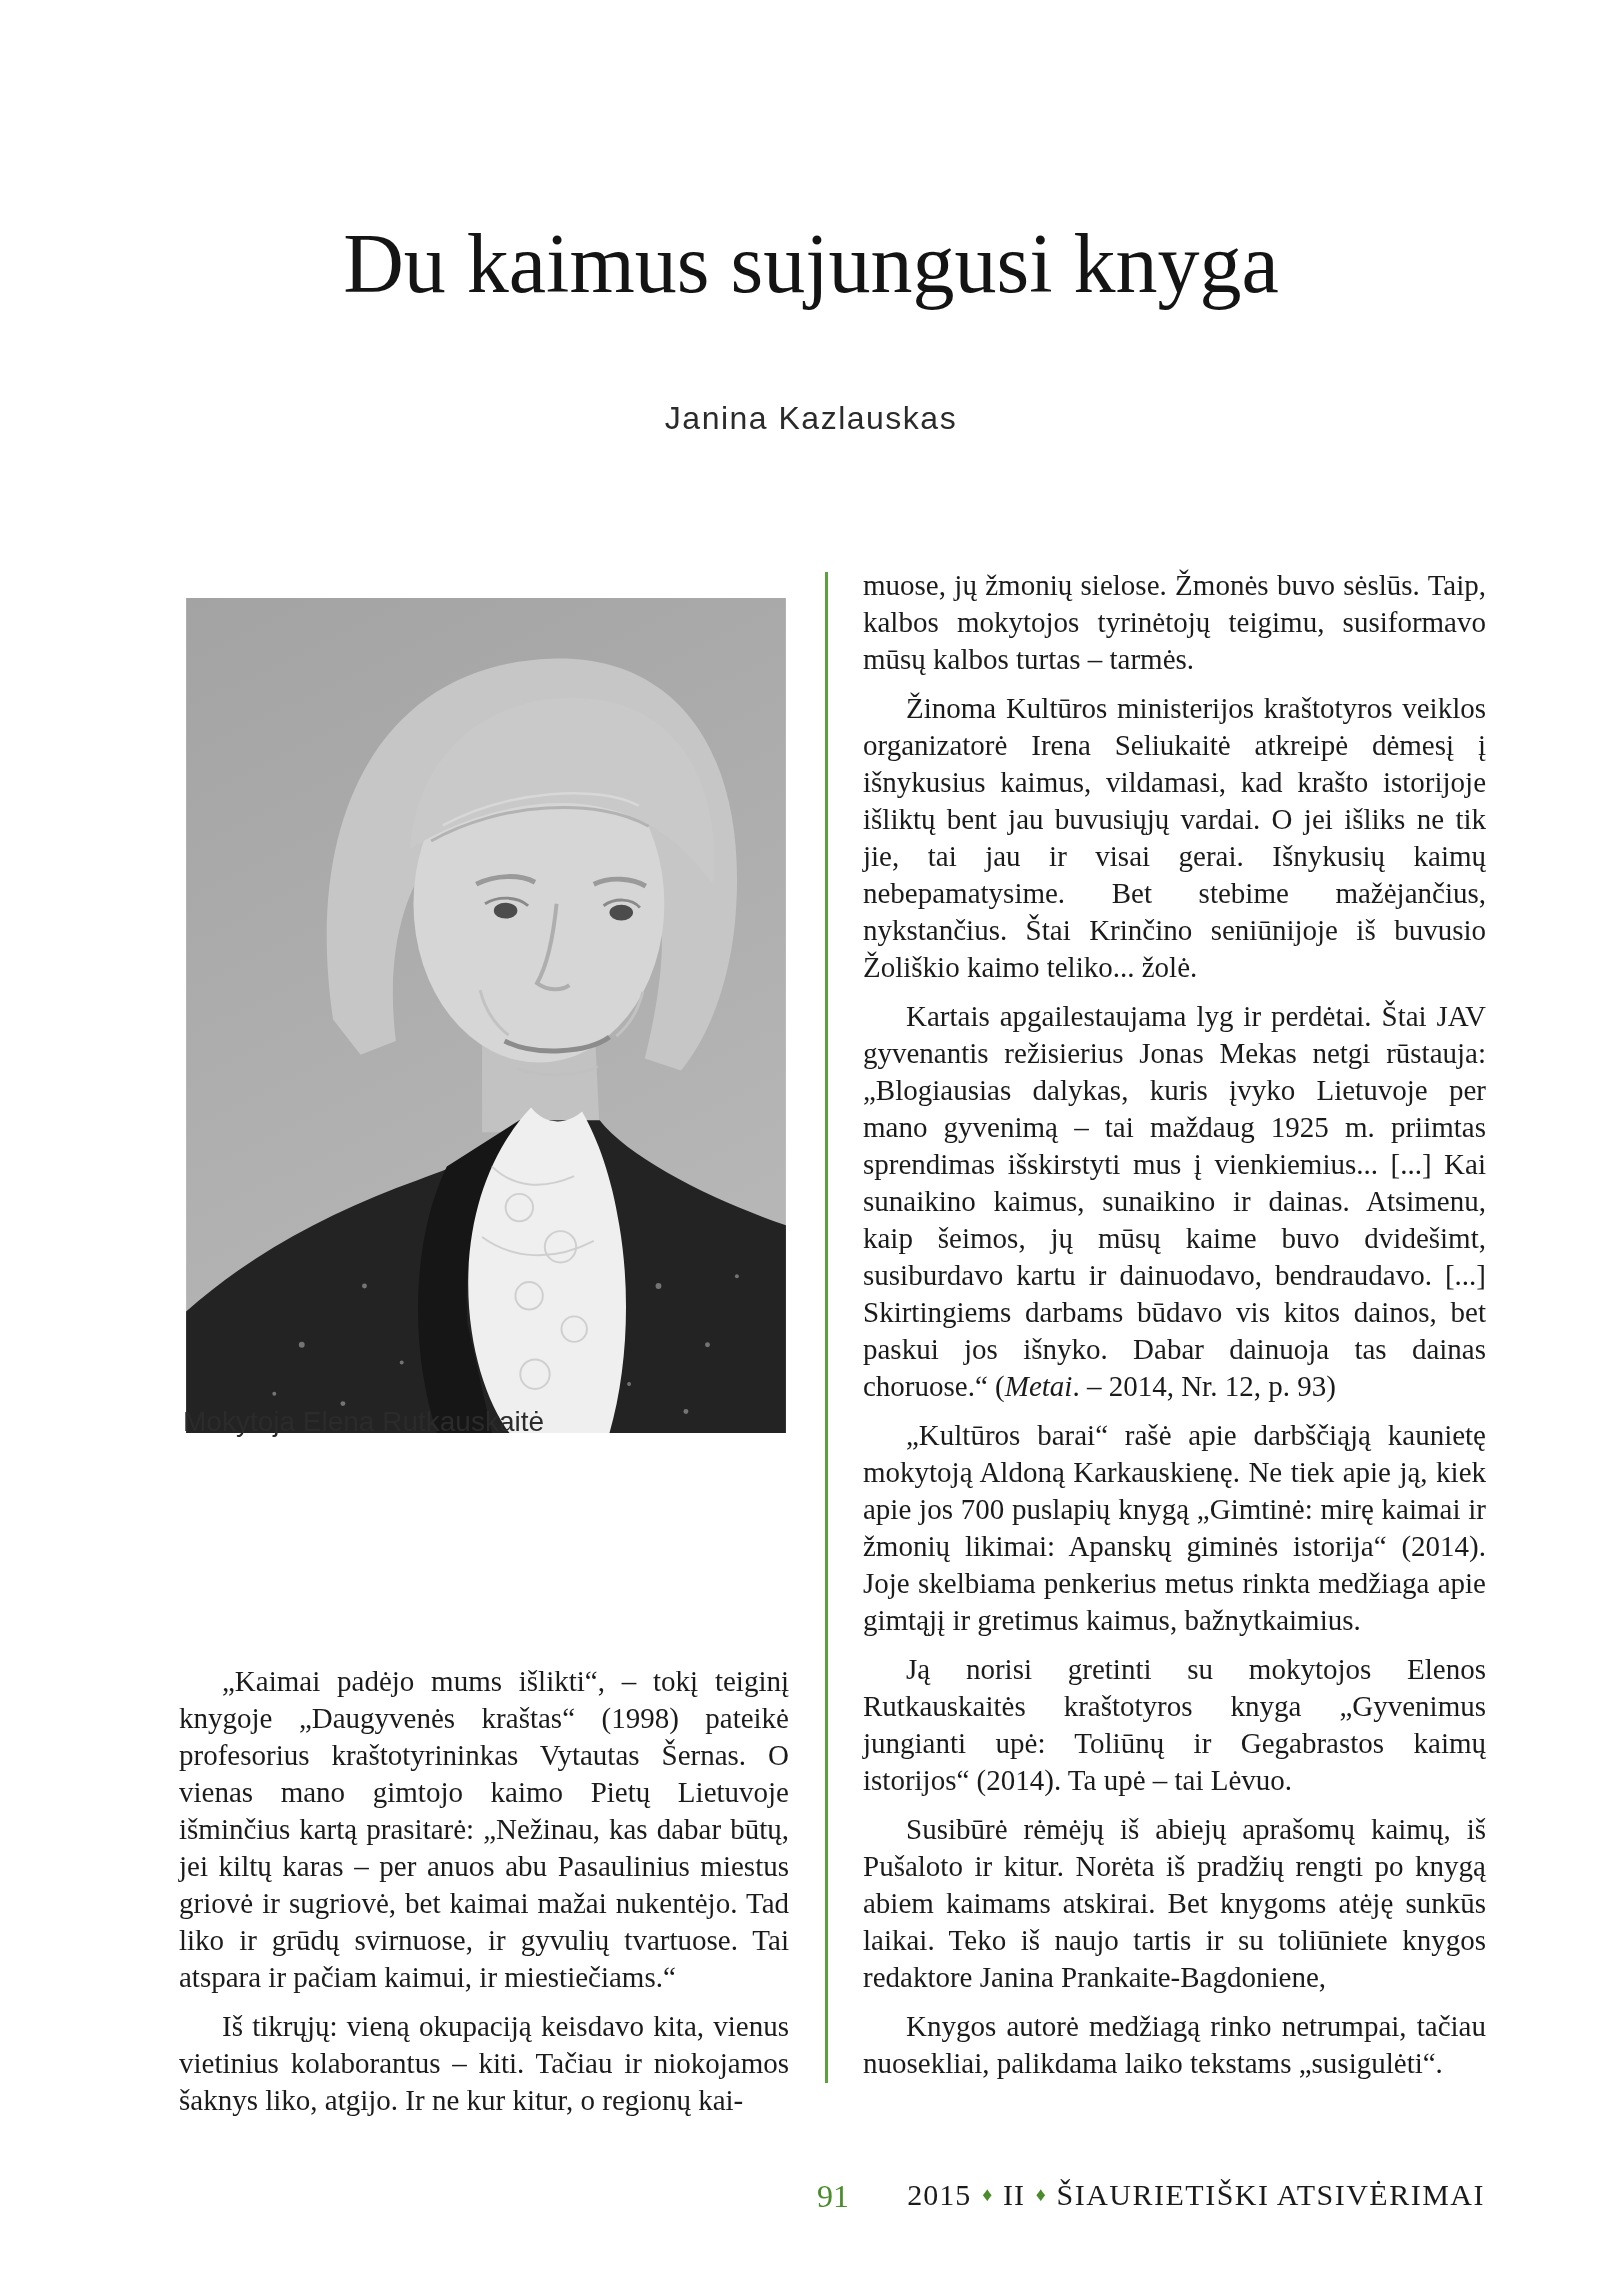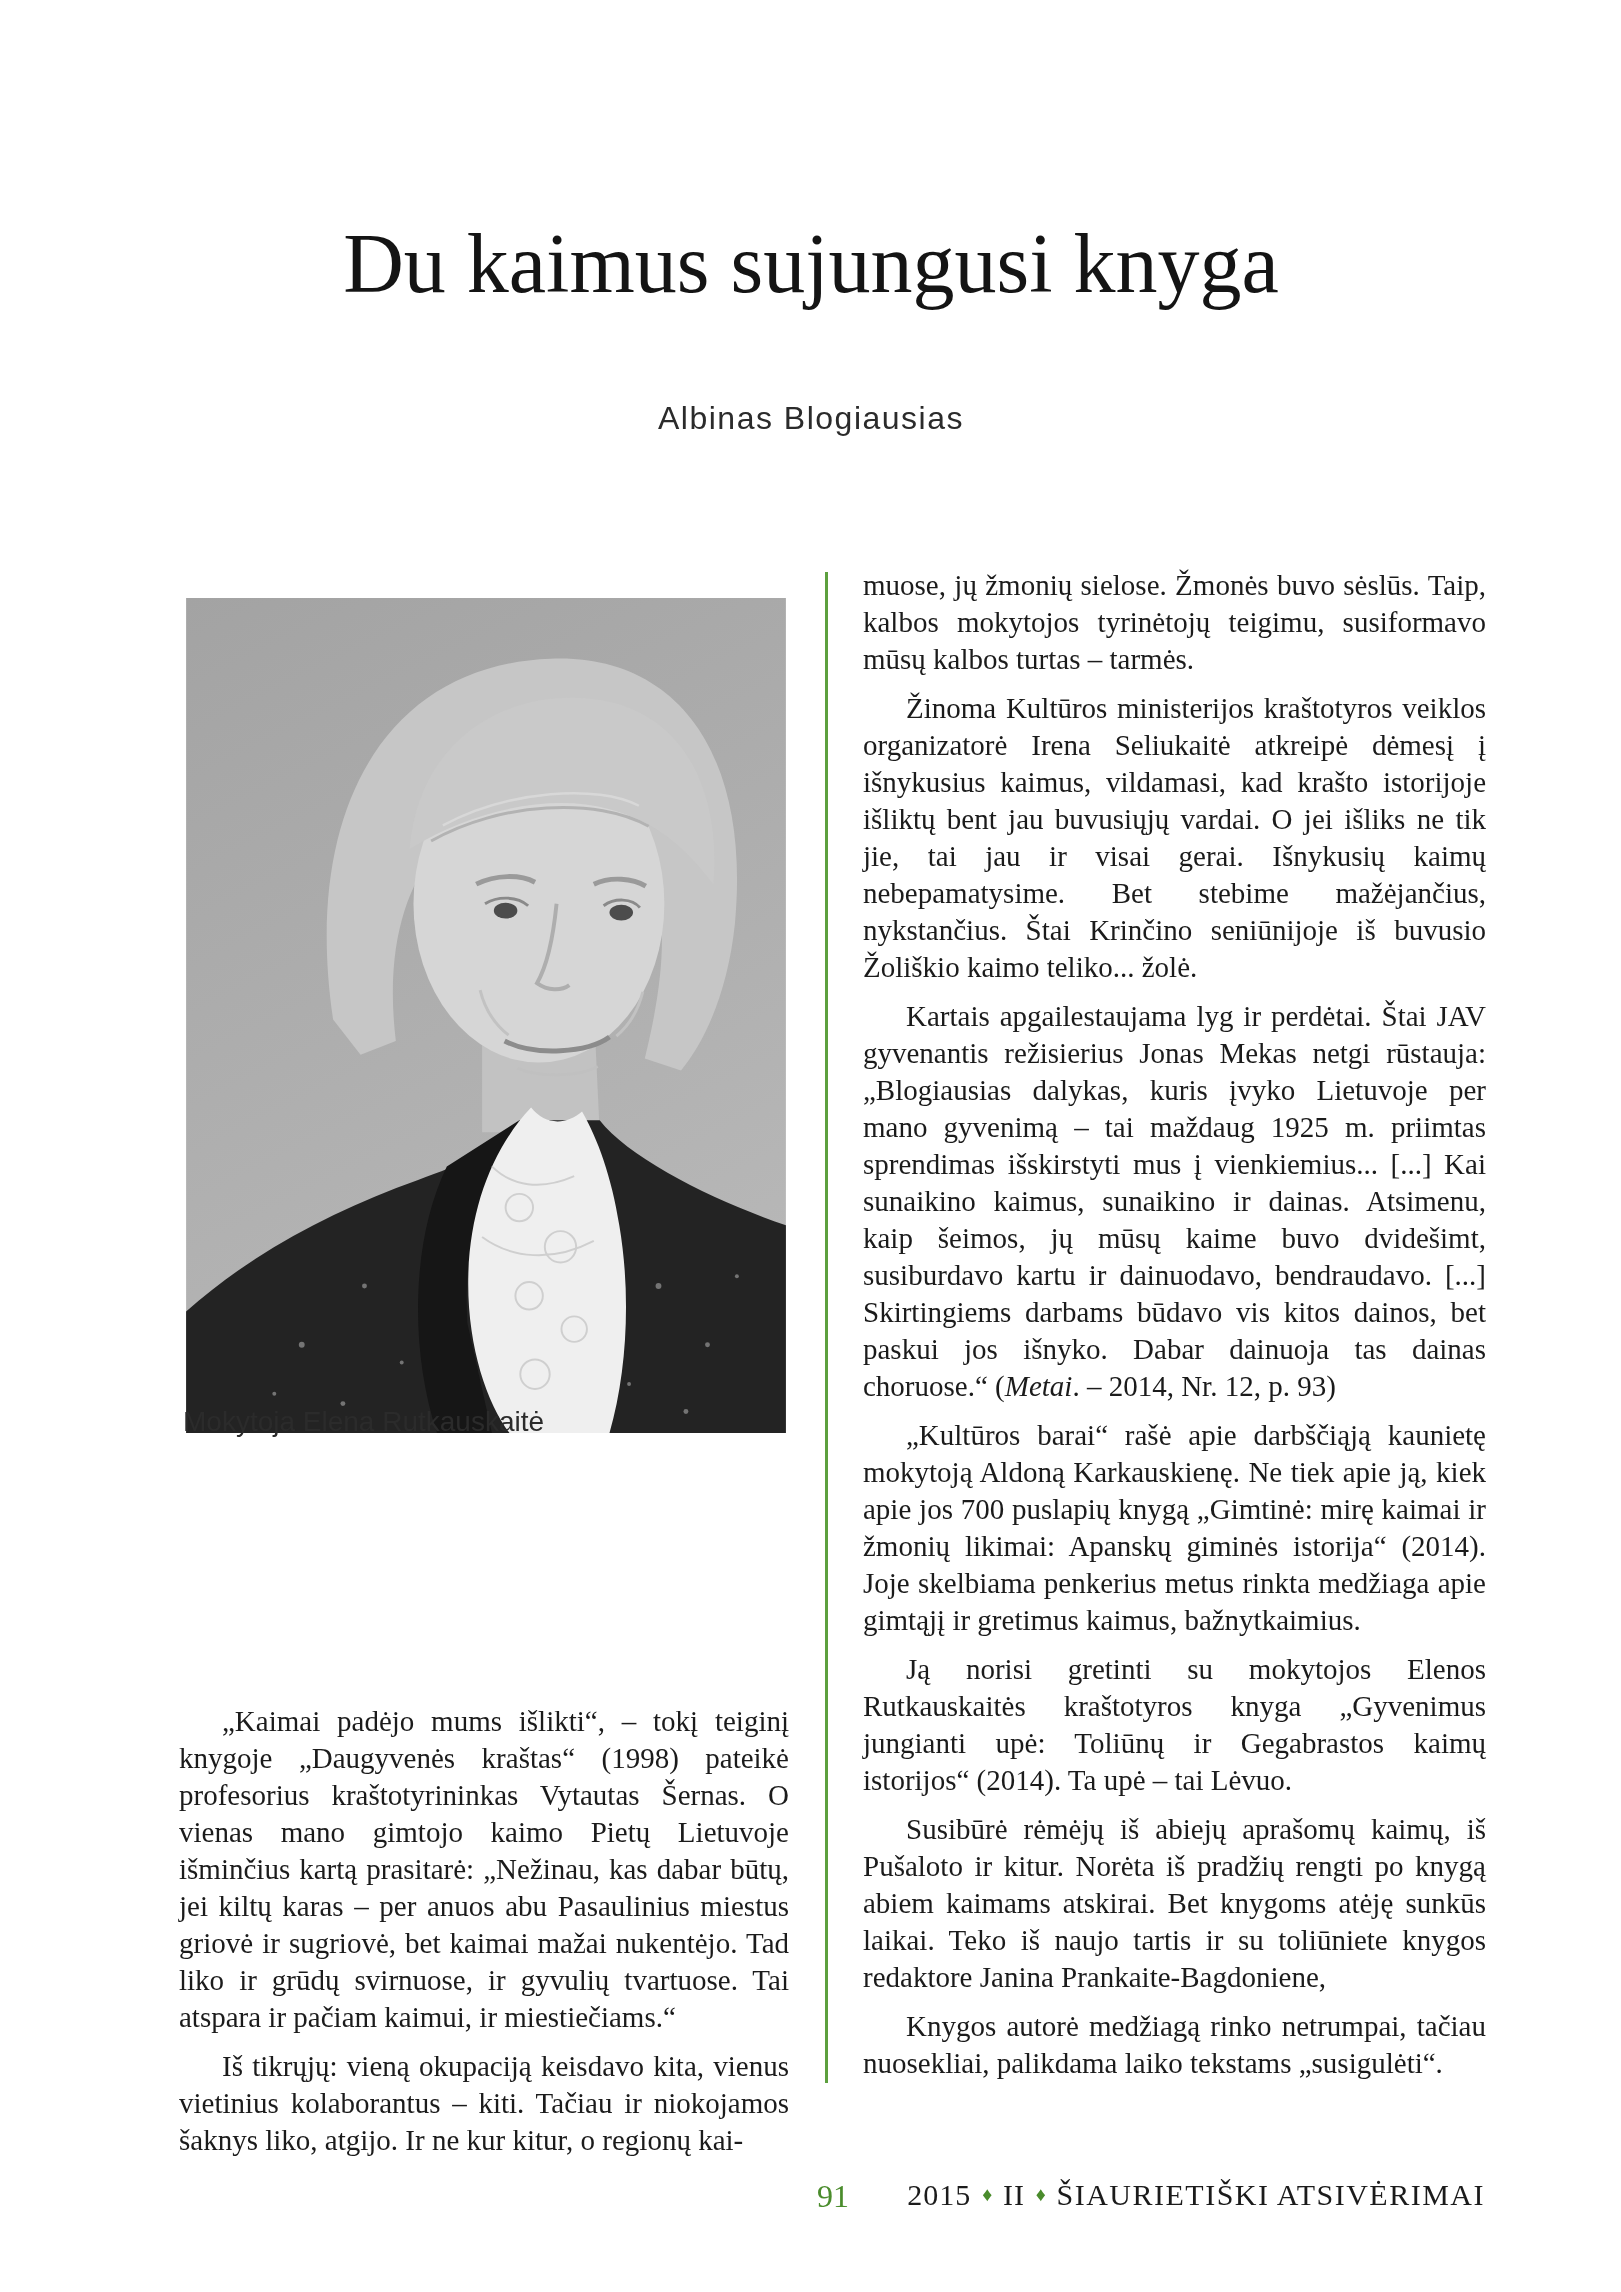--- a/index.html
+++ b/index.html
@@ -29,21 +29,21 @@
   .caption {
     position: absolute; left: 183px; top: 1406px; width: 608px;
     font-family: "Liberation Sans", sans-serif;
     font-size: 28px; color: #2b2b2b;
   }
   .col {
     position: absolute;
     font-size: 29px; line-height: 37px; text-align: justify;
     color: #1b1b1b;
   }
-  .col-left  { left: 179px; top: 1691px; width: 610px; }
+  .col-left  { left: 179px; top: 1651px; width: 610px; }
   .col-right { left: 863px; top: 567px;  width: 623px; }
   .par { margin: 0; padding: 0; }
   .indent { text-indent: 43px; margin-top: 12px; }
   .divider {
     position: absolute; left: 825px; top: 572px;
     width: 2.9px; height: 1511px; background: #5da03e;
   }
   .pageno {
     position: absolute; left: 790px; top: 2178px; width: 86px;
     text-align: center; color: #4a8c2c; font-size: 32px;
@@ -62,21 +62,21 @@
     position: relative; top: -3.9px; margin: 0 10.8px;
   }
 </style>
 </head>
 <body>
 
 <div class="page">
 
   <h1 class="title">Du kaimus sujungusi knyga</h1>
 
-  <div class="author">Albinas Blogiausias</div>
+  <div class="author">Janina Kazlauskas</div>
 
   <figure class="photo">
     <svg viewBox="0 0 612 852" width="600" height="835" xmlns="http://www.w3.org/2000/svg">
       <defs>
         <linearGradient id="bgg" x1="0" y1="0" x2="0.35" y2="1">
           <stop offset="0" stop-color="#a3a3a3"></stop>
           <stop offset="1" stop-color="#b7b7b7"></stop>
         </linearGradient>
       </defs>
       <rect width="612" height="852" fill="url(#bgg)"></rect>

